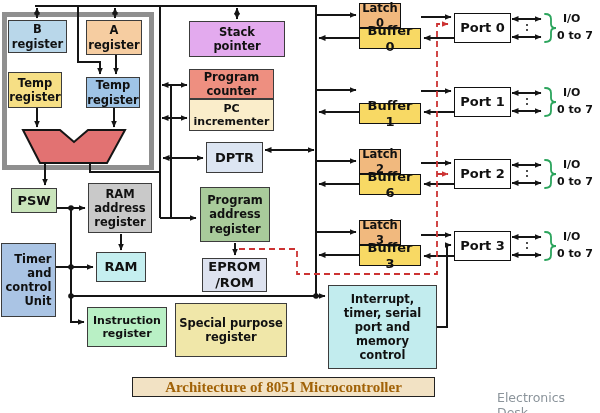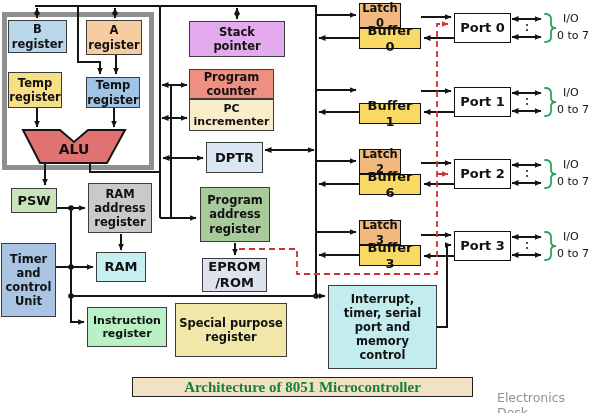--- a/index.html
+++ b/index.html
@@ -21,37 +21,37 @@
   .alu-label{left:40px;top:140px;width:68px;height:20px;background:transparent;z-index:4;font-size:14px;}
   .stack{left:189px;top:21px;width:96px;height:36px;background:#e3aaee;}
   .pcount{left:189px;top:69px;width:85px;height:30px;background:#ee8f80;}
   .pcinc{left:189px;top:99px;width:85px;height:32px;background:#faedca;font-size:11px;}
   .dptr{left:206px;top:142px;width:57px;height:31px;background:#dce5f2;}
   .par{left:200px;top:187px;width:70px;height:55px;background:#a9cb9b;}
   .eprom{left:202px;top:258px;width:65px;height:34px;background:#dde2ef;}
   .psw{left:11px;top:188px;width:46px;height:25px;background:#c9e4bb;}
   .ramaddr{left:88px;top:183px;width:64px;height:50px;background:#c9c9c9;}
   .ram{left:96px;top:252px;width:50px;height:30px;background:#c5eff0;}
-  .timer{left:1px;top:243px;width:55px;height:74px;background:#aac4e4;}
+  .timer{left:1px;top:243px;width:55px;height:74px;background:#aac4e4;text-align:right;}
   .instr{left:87px;top:307px;width:80px;height:40px;background:#b9f0c5;font-size:11px;}
   .spr{left:175px;top:303px;width:112px;height:54px;background:#f0e7a9;}
   .intc{left:328px;top:285px;width:109px;height:84px;background:#c2ecee;}
   .latch{left:359px;width:42px;height:25px;background:#f1b97e;border-color:#111;font-size:11.5px;}
   .buffer{left:359px;width:62px;height:21px;background:#f8d964;border-color:#111;font-size:13px;}
   .port{left:454px;width:57px;height:30px;background:#ffffff;border:1.6px solid #111;}
   .g0l{top:3px;}  .g0b{top:28px;}  .g0p{top:13px;}
   .g1l{top:78px;} .g1b{top:103px;} .g1p{top:87px;}
   .g2l{top:149px;}.g2b{top:174px;} .g2p{top:159px;}
   .g3l{top:220px;}.g3b{top:245px;} .g3p{top:231px;}
-  .iolab{position:absolute;z-index:3;font-weight:400;font-size:11px;color:#111;
+  .iolab{position:absolute;z-index:3;font-weight:700;font-size:11px;color:#111;
          font-family:"DejaVu Sans",sans-serif;white-space:nowrap;}
-  .title{position:absolute;left:132px;top:377px;width:341px;height:20px;z-index:3;
+  .title{position:absolute;left:132px;top:377px;width:303px;height:20px;z-index:3;
          background:#f2e2c4;border:1px solid #222;box-sizing:border-box;
          display:flex;align-items:center;justify-content:center;
-         font-family:"Liberation Serif",serif;font-weight:700;font-size:15px;color:#15803d;}
+         font-family:"Liberation Serif",serif;font-weight:700;font-size:15px;color:#a16207;}
   .watermark{position:absolute;left:497px;top:390px;z-index:3;color:#8b949b;
              font-size:12.5px;font-weight:400;}
 </style>
 </head>
 <body>
 
 <div class="stage">
 
   <div class="frame"></div>
 
@@ -162,21 +162,20 @@
   </svg>
 
   <div class="node b-reg">B
 register</div>
   <div class="node a-reg">A
 register</div>
   <div class="node temp-l">Temp
 register</div>
   <div class="node temp-r">Temp
 register</div>
-  <div class="node alu-label noborder">ALU</div>
 
   <div class="node stack">Stack
 pointer</div>
   <div class="node pcount">Program
 counter</div>
   <div class="node pcinc">PC
 incrementer</div>
   <div class="node dptr big">DPTR</div>
   <div class="node par">Program
 address

